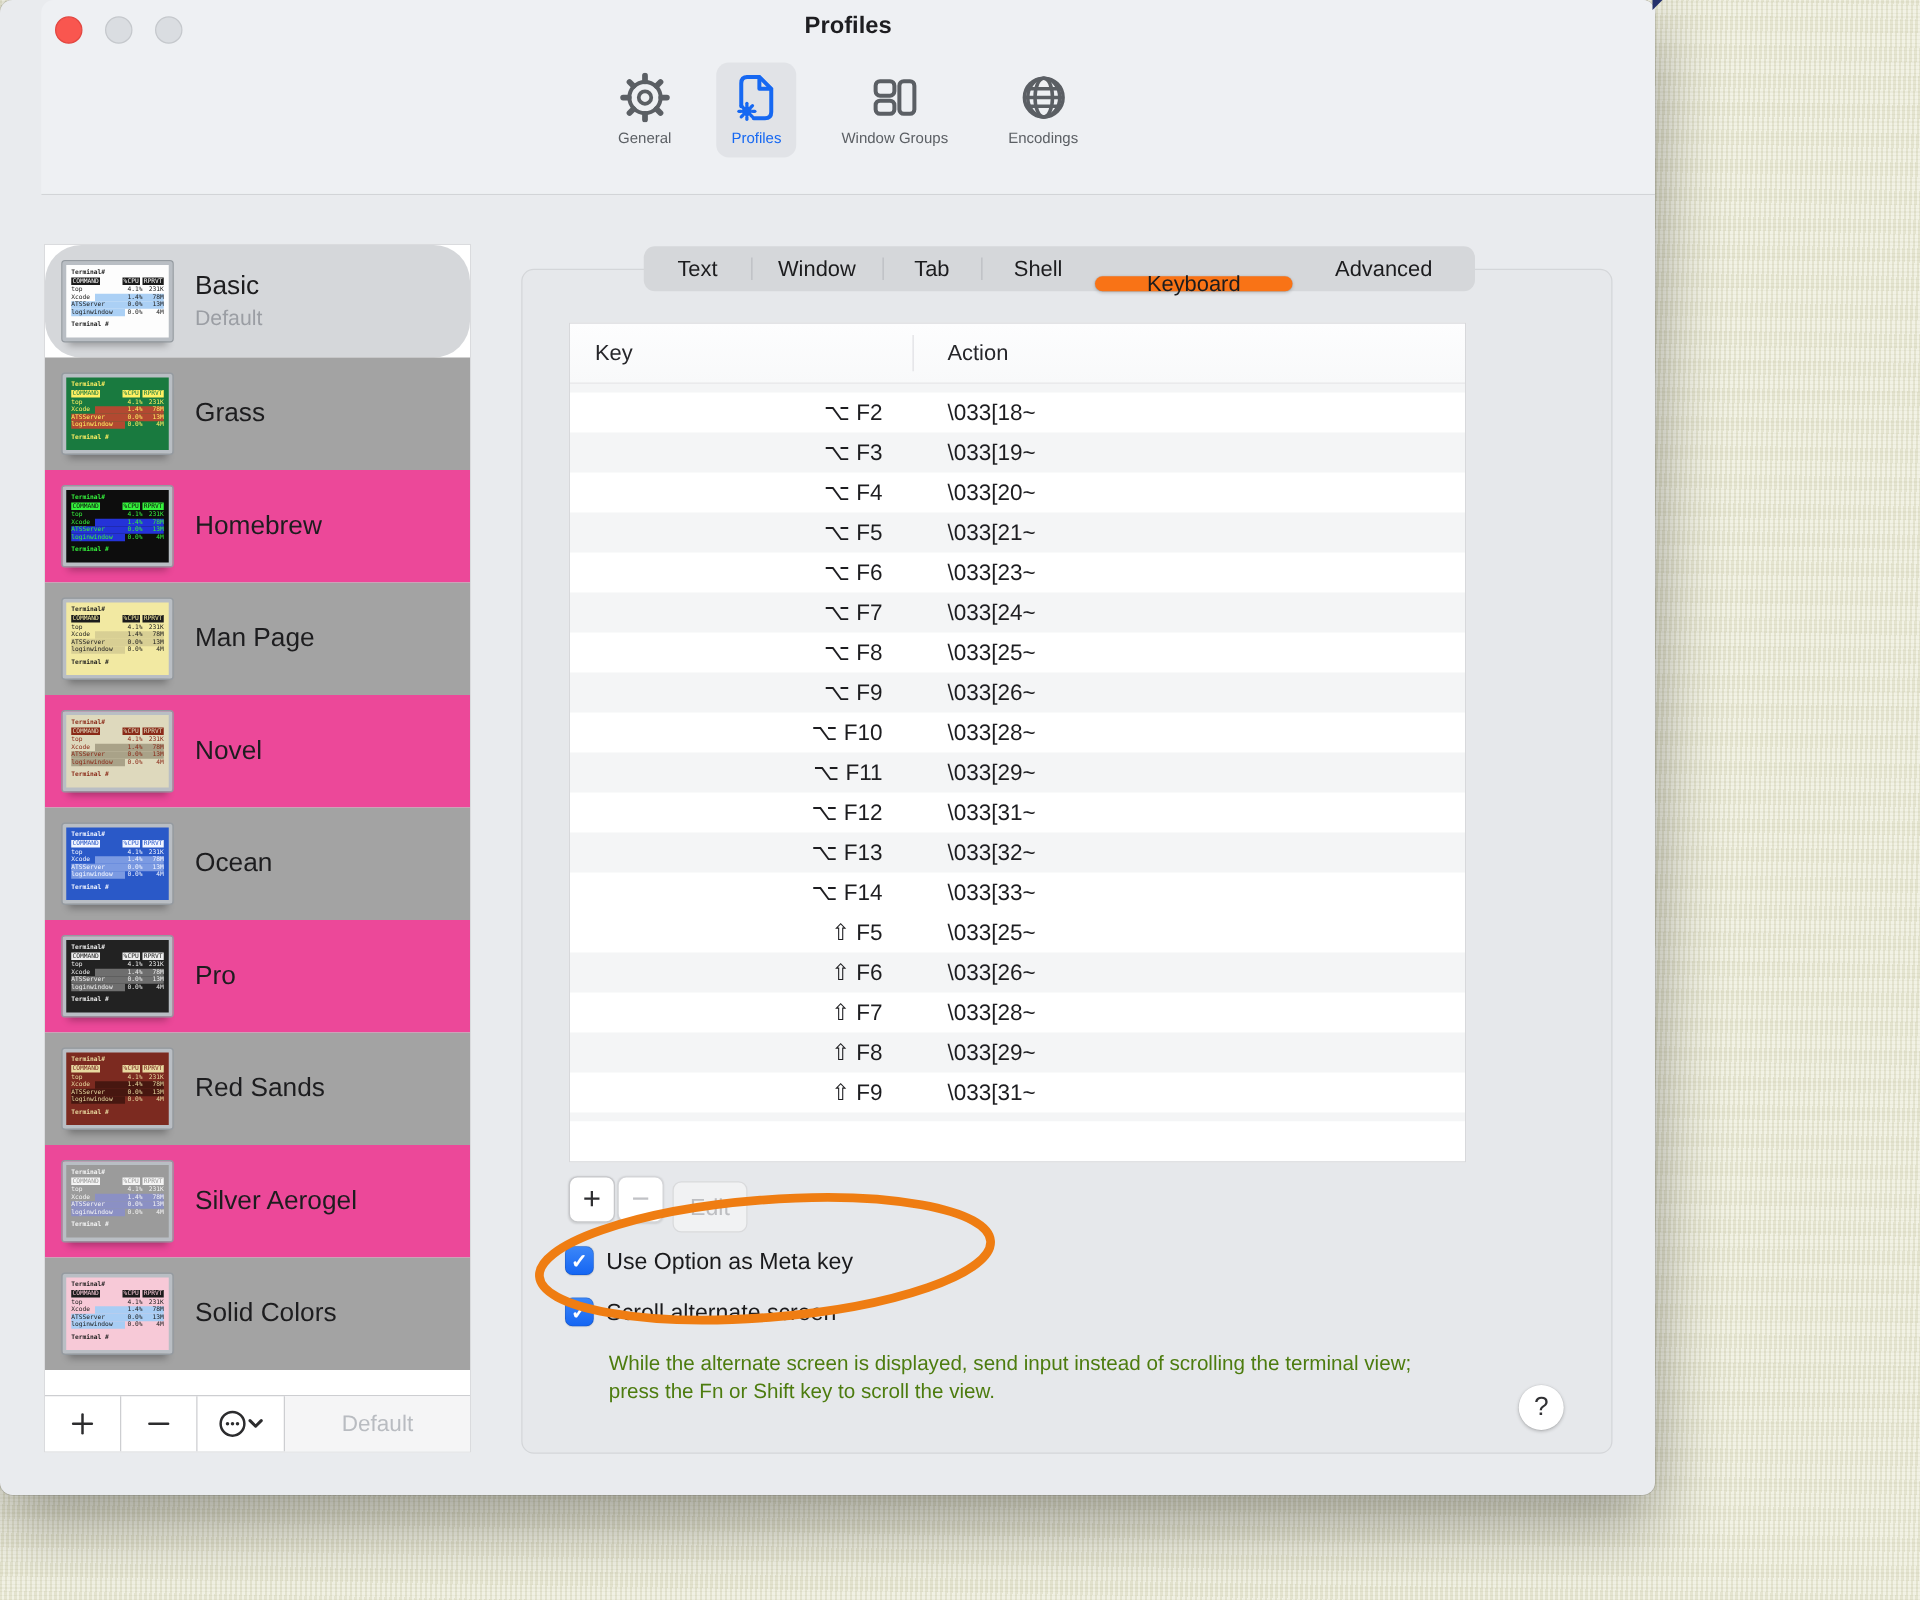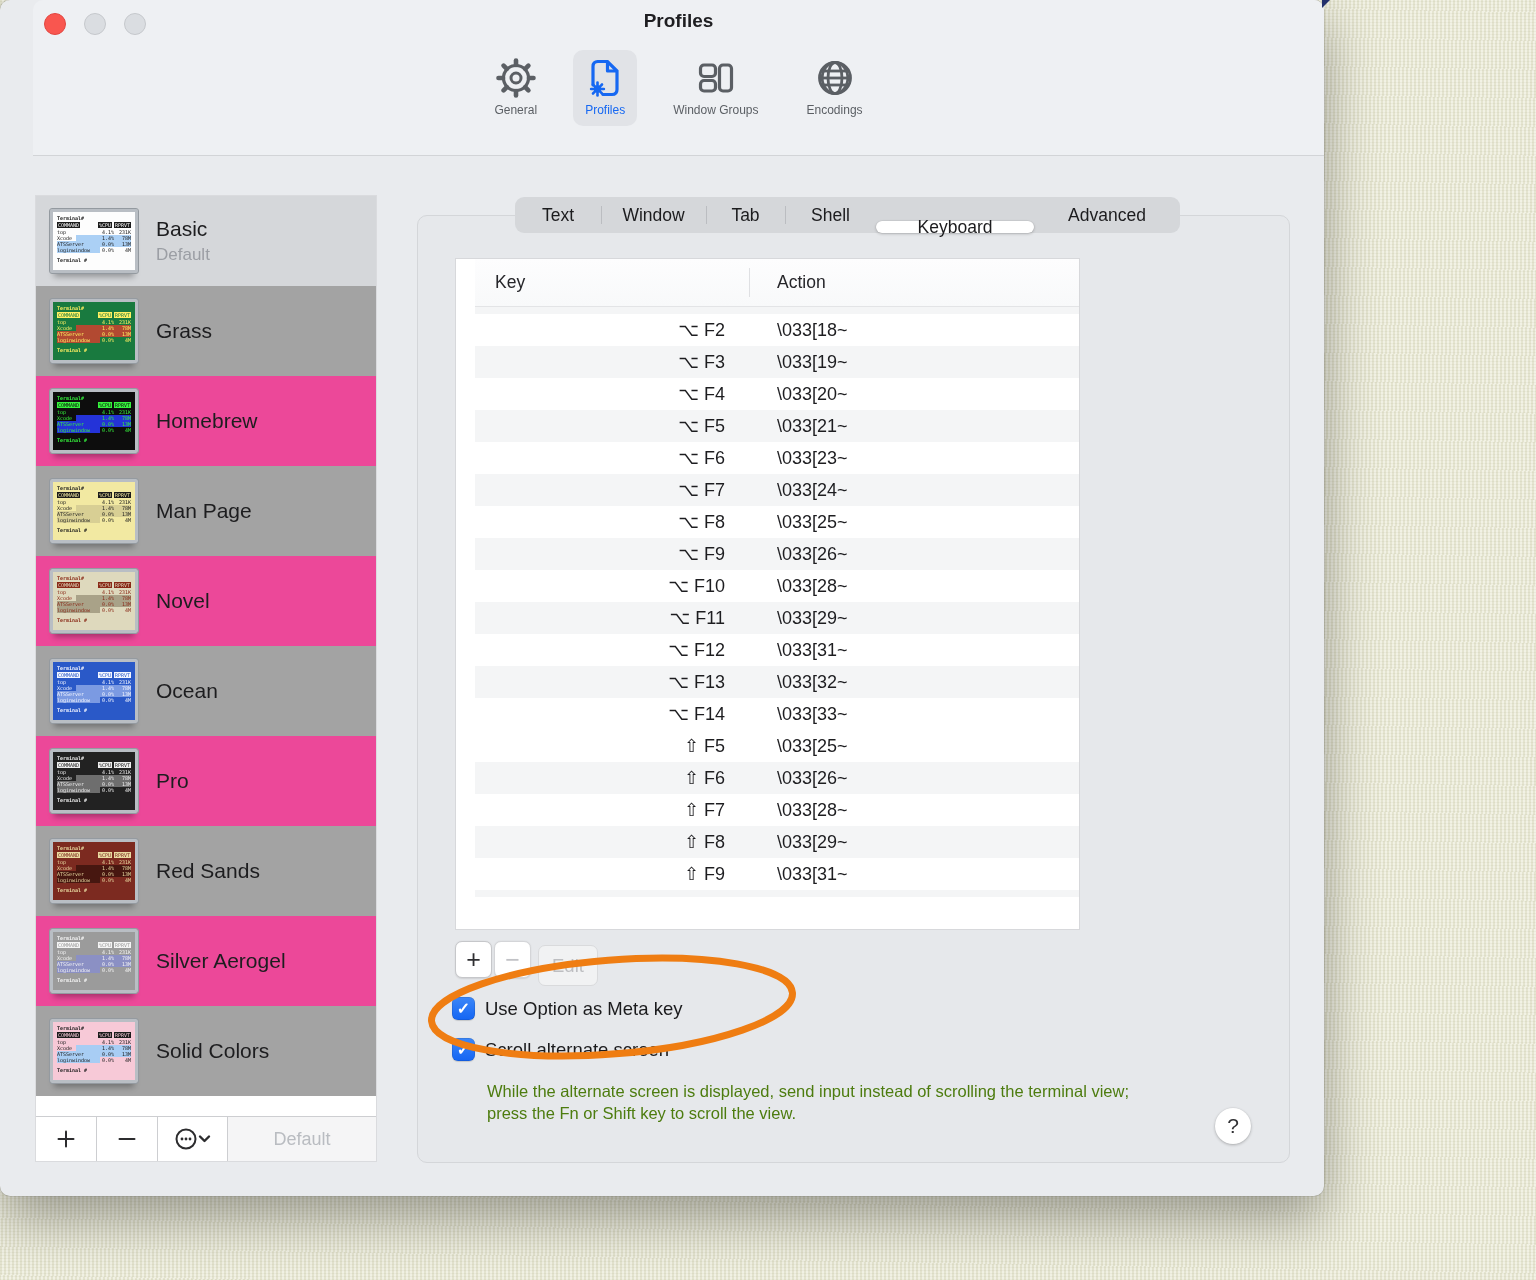--- a/index.html
+++ b/index.html
@@ -42,21 +42,21 @@
   .tb-item.selected{background:#e1e3e7;color:#1668f2;}
   .tb-item svg{display:block;}
   
   .sidebar{
     position:absolute;left:35px;top:195px;width:342px;height:967px;
     background:#fff;border:1px solid #dadbde;box-sizing:border-box;
   }
   .profile-list{position:absolute;top:0;left:0;right:0;bottom:44px;overflow:hidden;background:#fff;}
   .profile-row{height:90px;display:flex;align-items:center;padding:0 8px 0 14px;box-sizing:border-box;background:#ec4899;}
   .profile-row.alt{background:#a3a3a3;}
-  .profile-row.selected{background:#d5d7da;}
+  .profile-row.selected{background:#d5d7da;border-radius:29px;}
   .thumb{
     width:82px;height:58px;flex:none;margin-right:18px;position:relative;overflow:hidden;
     background:var(--tbg);border:3px solid #b9bec4;outline:1px solid #949aa0;border-radius:2px;
     box-shadow:0 8px 6px -4px rgba(0,0,0,.3);
     font-family:"DejaVu Sans Mono",monospace;font-size:5px;line-height:6px;color:var(--tfg);
   }
   .t-head{margin:3px 4px 1px;font-weight:bold;}
   .t-chips{display:flex;margin:0 4px 1px;}
   .t-chip{background:var(--tfg);color:var(--tbg);padding:0 1px;}
   .t-chip.c1{margin-left:auto;}
@@ -81,25 +81,25 @@
   .groupbox{
     position:absolute;left:417px;top:215px;width:873px;height:948px;
     background:#e6e8eb;border:1px solid #d4d6d9;border-radius:10px;box-sizing:border-box;
   }
   .tabs{position:absolute;left:515px;top:197px;height:36px;display:flex;background:#d5d7da;border-radius:9px;}
   .seg{display:flex;align-items:center;justify-content:center;font-size:17.5px;color:#1c1c1e;position:relative;box-sizing:border-box;}
   .tabs .seg:nth-child(1){width:86px;} .tabs .seg:nth-child(2){width:105px;}
   .tabs .seg:nth-child(3){width:79px;} .tabs .seg:nth-child(4){width:91px;}
   .tabs .seg:nth-child(5){width:158px;} .tabs .seg:nth-child(6){width:146px;}
   .seg:not(:first-child)::before{content:"";position:absolute;left:0;top:9px;bottom:9px;width:1px;background:#bbbdc1;}
-  .seg.selected{background:#ffffff;border-radius:7px;box-shadow:0 1px 3px rgba(0,0,0,.22), 0 0 0 0.5px rgba(0,0,0,.07);margin-top:24px;}
+  .seg.selected{background:#f97316;border-radius:7px;box-shadow:0 1px 3px rgba(0,0,0,.22), 0 0 0 0.5px rgba(0,0,0,.07);margin-top:24px;}
   .seg.selected::before,.seg.selected + .seg::before{display:none;}
   .table{
-    position:absolute;left:455px;top:258px;width:625px;height:672px;background:#fff;
-    border:1px solid #d7d8db;box-sizing:border-box;overflow:hidden;padding-left:19px;
+    position:absolute;left:455px;top:258px;width:718px;height:672px;background:#fff;
+    border:1px solid #d7d8db;box-sizing:border-box;overflow:hidden;
   }
   .thead{height:47px;display:flex;align-items:center;border-bottom:1px solid #e3e4e6;
     background:linear-gradient(#fdfdfe,#f8f9fa);position:relative;font-size:17.5px;color:#26262a;}
   .th-key{width:274px;padding-left:20px;box-sizing:border-box;}
   .th-div{position:absolute;left:274px;top:9px;bottom:9px;width:1px;background:#dfe0e3;}
   .th-action{padding-left:28px;}
   .sliver{height:7px;background:#f4f5f6;}
   .trow{height:32px;display:flex;align-items:center;font-size:18px;color:#1d1d20;}
   .trow.alt{background:#f4f5f6;}
   .td-key{width:274px;text-align:right;padding-right:24px;box-sizing:border-box;}

